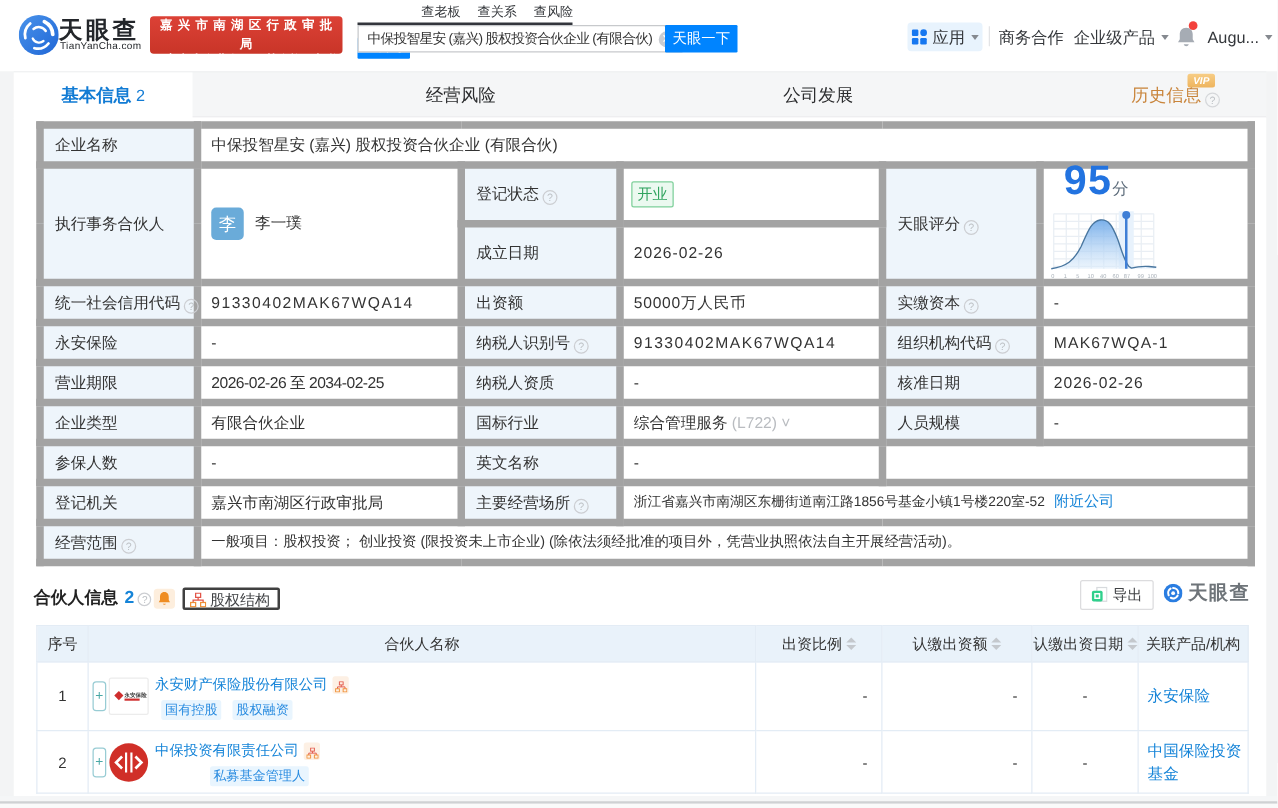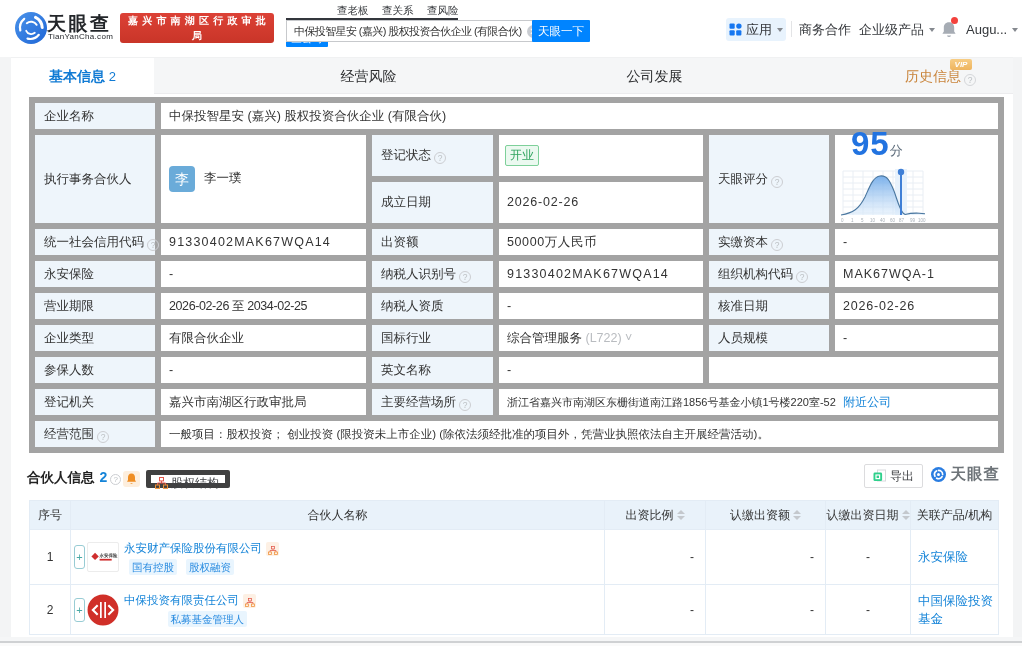--- a/index.html
+++ b/index.html
@@ -39,21 +39,21 @@
 .avatar{display:inline-block;width:26px;height:26px;background:#6aabd9;color:#fff;border-radius:4px;text-align:center;line-height:26px;font-size:14px;vertical-align:middle;margin-right:9px;}
 .tagopen{display:inline-block;border:1px solid #7ed09a;background:#ebf9f0;color:#2fa35e;font-size:12px;line-height:19px;padding:0 4px;border-radius:2px;margin-left:-2px;}
 .gray{color:#b9bcc0;}
 .link{color:#1584d8;}
 .score{font-size:33px;font-weight:bold;color:#2273e0;letter-spacing:1px;vertical-align:5px;}
 .scoref{font-size:13px;color:#5c6b7a;vertical-align:5px;}
 
 .sect{position:absolute;left:16px;top:375px;font-size:13.5px;font-weight:bold;color:#222;}
 .sect .n{color:#1584d8;margin-left:5px;font-size:14px;}
 .bellbox{position:absolute;left:112px;top:377px;width:17px;height:16px;background:#fdeedd;border-radius:3px;}
-.gqbtn{position:absolute;left:135px;top:376px;height:18px;border:5px solid #404040;border-radius:2px;background:#fff;font-size:12px;color:#404245;line-height:16px;padding:0 6px 0 4px;}
+.gqbtn{position:absolute;left:135px;top:376px;height:18px;border:2px solid #404040;border-radius:2px;background:#fff;font-size:12px;color:#404245;line-height:16px;padding:0 6px 0 4px;}
 .expbtn{position:absolute;right:90px;top:370px;width:59px;height:24px;border:1px solid #dcdcde;border-radius:2px;background:#fff;font-size:12px;color:#404245;text-align:center;line-height:22px;}
 .wmark{position:absolute;right:13px;top:370px;height:24px;}
 
 table.pt{border-collapse:collapse;table-layout:fixed;position:absolute;left:18px;top:406px;width:969px;}
 table.pt td,table.pt th{border:1px solid #e3ecf5;font-size:12px;color:#333;font-weight:normal;}
 table.pt th{background:#e9f2fa;height:29px;}
 .srt{display:inline-block;vertical-align:-1px;margin-left:3px;}
 .srt i{display:block;width:0;height:0;border-left:4px solid transparent;border-right:4px solid transparent;}
 .srt .u{border-bottom:4px solid #c4c8cd;margin-bottom:2px;}
 .srt .d{border-top:4px solid #c4c8cd;}

